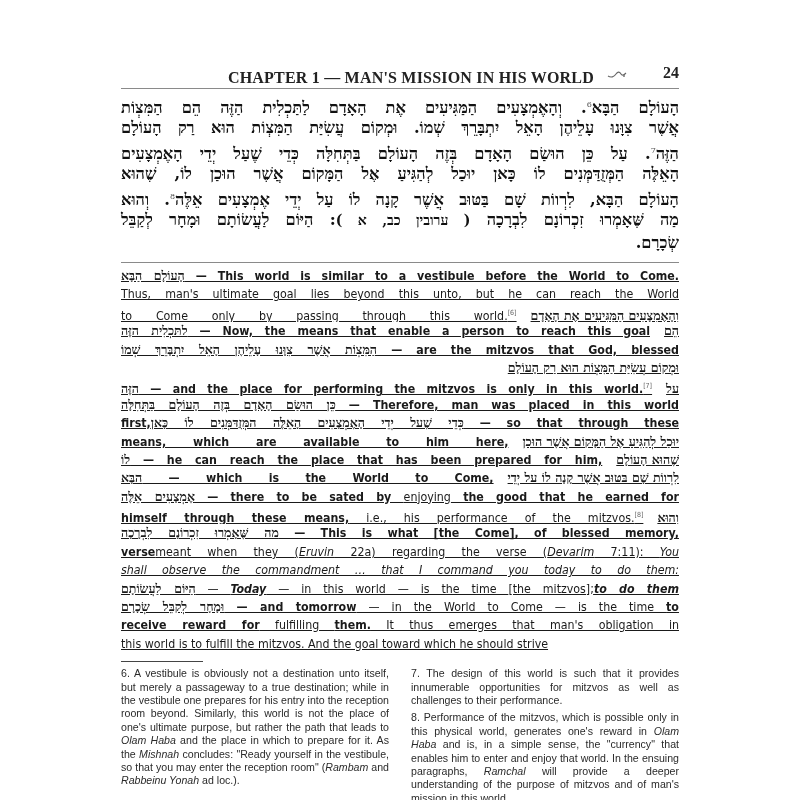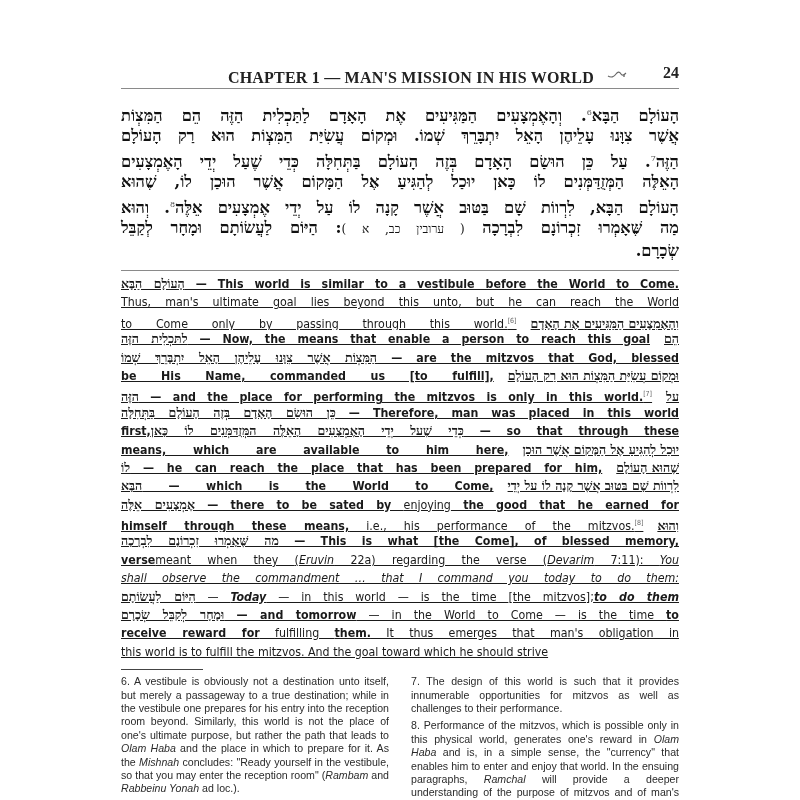--- a/index.html
+++ b/index.html
@@ -3,25 +3,25 @@
   <meta charset="utf-8">
   <style>
     html, body { margin: 0; padding: 0; background: #ffffff; }
     body { width: 800px; height: 800px; position: relative; overflow: hidden; color: #1a1a1a; }
     .page { position: absolute; left: 121px; top: 62px; width: 558px; }
     .running-head { position: relative; height: 26px; border-bottom: 1.5px solid #8a8a8a; }
     .running-head .title { position: absolute; right: 85px; top: 7px; font-family: "Liberation Serif", serif; font-size: 16px; font-weight: bold; letter-spacing: 0.2px; color: #222; }
     .running-head .orn { position: absolute; right: 52px; top: 6px; width: 20px; height: 12px; }
     .running-head .pagenum { position: absolute; right: 0px; top: 2px; font-family: "Liberation Serif", serif; font-size: 16px; font-weight: bold; color: #222; text-align: right; }
 
-    .hebrew-block { direction: rtl; text-align: justify; text-align-last: right; font-family: "DejaVu Serif", serif; font-weight: bold; font-size: 16.3px; line-height: 23px; margin-top: 12px; color: #111; }
+    .hebrew-block { direction: rtl; text-align: justify; text-align-last: right; font-family: "DejaVu Serif", serif; font-weight: bold; font-size: 16.3px; line-height: 23px; margin-top: 4px; color: #111; }
     .hebrew-block .line { display: block; text-align: justify; text-align-last: justify; white-space: nowrap; height: 23px; }
     .hebrew-block .line.last { text-align-last: right; }
     .hebrew-block sup { font-size: 8px; color: #555; font-weight: normal; }
-    .hebrew-block .src { font-size: 12px; font-weight: normal; }
+    .hebrew-block .src { font-size: 14px; font-weight: bold; }
 
     .divider { border-top: 1.5px solid #8a8a8a; margin-top: 8px; }
 
     .commentary { font-family: "DejaVu Sans Condensed", "DejaVu Sans", sans-serif; font-size: 12.3px; line-height: 18.4px; margin-top: 4px; color: #1a1a1a; }
     .commentary .cl { display: flex; justify-content: space-between; align-items: baseline; white-space: nowrap; height: 18.4px; overflow: hidden; text-decoration: underline; }
     .commentary .cl .jt { flex: 1; text-align: justify; text-align-last: justify; white-space: nowrap; }
     .commentary .cl.last .jt { text-align-last: left; }
     .commentary .b { font-weight: bold; }
     .commentary .i { font-style: italic; }
     .commentary .he { font-family: "DejaVu Serif", serif; font-weight: bold; direction: rtl; unicode-bidi: isolate; font-size: 12.5px; }
@@ -74,21 +74,20 @@
       </div>
       <div class="cl">
         <span class="jt"><span class="he">לַתַּכְלִית הַזֶּה</span><span class="b"> — Now, the means that enable a person to reach this goal</span></span>
         <span class="gap" style="width: 14px;"></span>
         <span class="he">הֵם</span>
       </div>
       <div class="cl">
         <span class="jt"><span class="he">הַמִּצְוֹת אֲשֶׁר צִוָּנוּ עָלֵיהֶן הָאֵל יִתְבָּרֵךְ שְׁמוֹ</span><span class="b"> — are the mitzvos that God, blessed</span></span>
       </div>
       <div class="cl">
-        <span class="jt"><span class="b">be His Name, commanded us [to fulfill],</span></span>
         <span class="gap" style="width: 14px;"></span>
         <span class="he">וּמְקוֹם עֲשִׂיַּת הַמִּצְוֹת הוּא רַק הָעוֹלָם</span>
       </div>
       <div class="cl">
         <span class="jt"><span class="he">הַזֶּה</span><span class="b"> — and the place for performing the mitzvos is only in this world.</span><sup>[7]</sup></span>
         <span class="gap" style="width: 14px;"></span>
         <span class="he">עַל</span>
       </div>
       <div class="cl">
         <span class="jt"><span class="he">כֵּן הוּשַׂם הָאָדָם בְּזֶה הָעוֹלָם בַּתְּחִלָּה</span><span class="b"> — Therefore, man was placed in this world</span></span>

